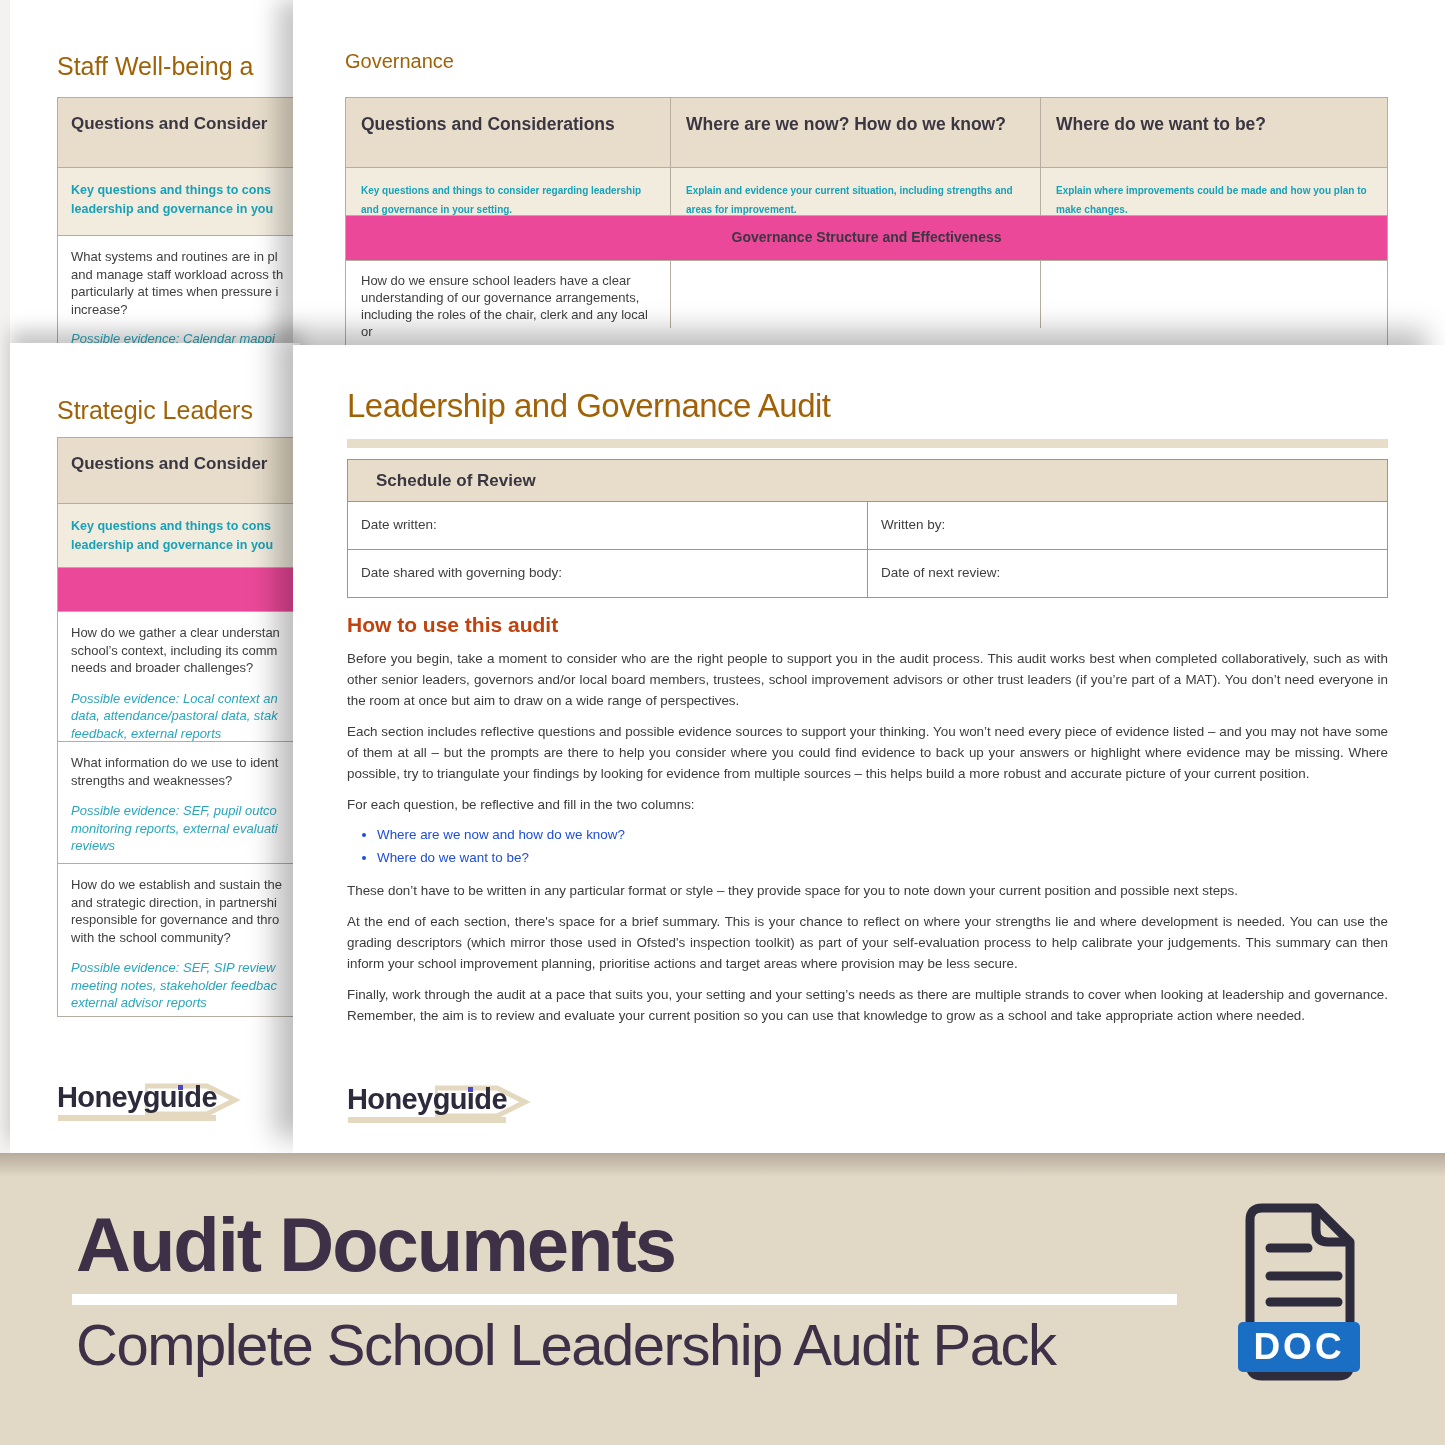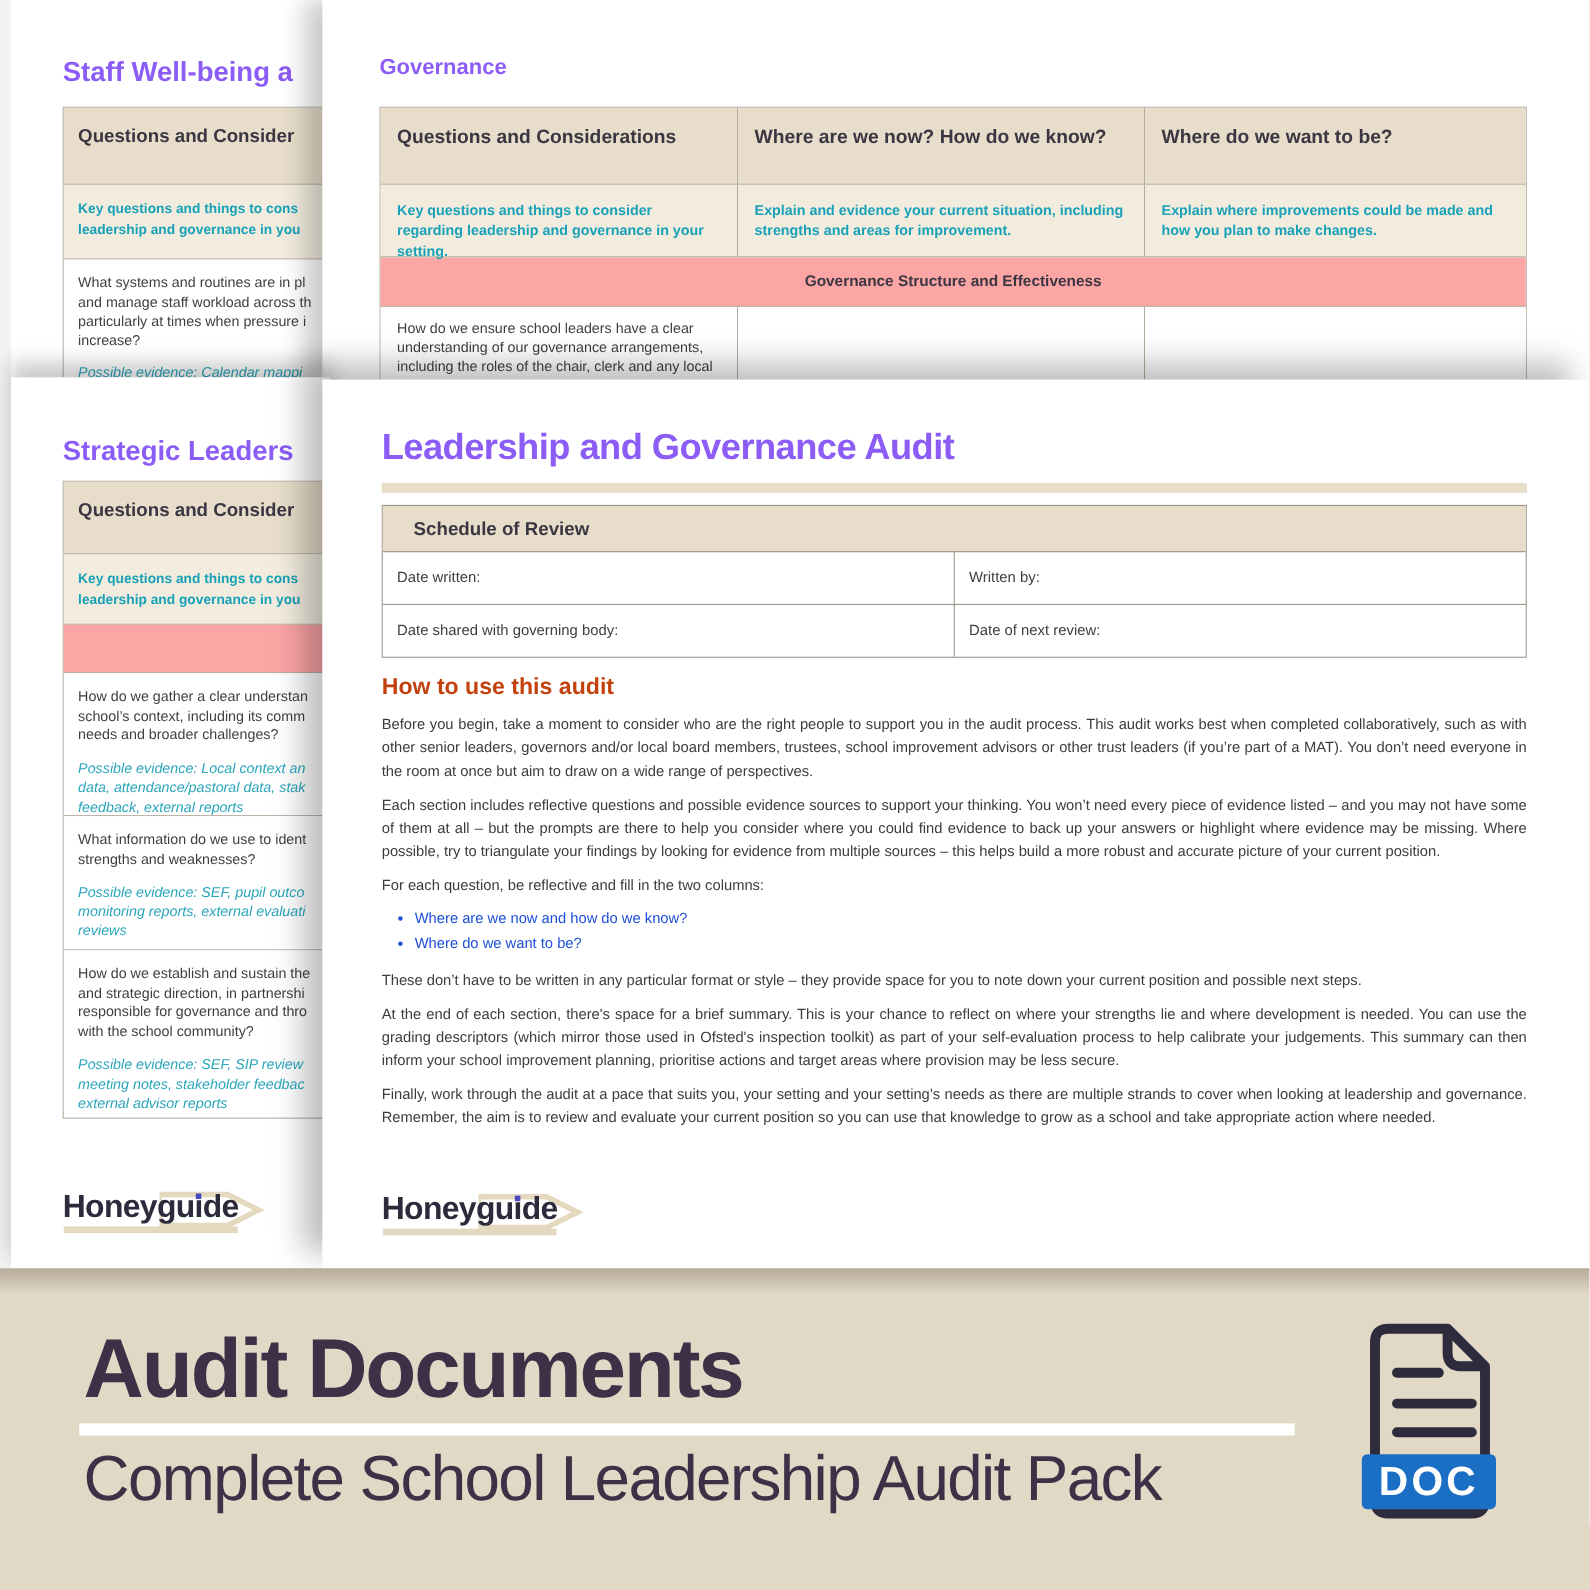--- a/index.html
+++ b/index.html
@@ -8,44 +8,44 @@
     background:#f3f2f0;
     font-family:"Liberation Sans",sans-serif;
     -webkit-font-smoothing:antialiased;
   }
   .page{position:absolute;background:#ffffff;overflow:hidden;}
   #page-a{left:10px;top:0;width:283px;height:343px;z-index:1;}
   #page-b{left:293px;top:0;width:1152px;height:345px;z-index:2;box-shadow:-16px 0 22px rgba(0,0,0,.22);}
   #page-c{left:10px;top:343px;width:290px;height:810px;z-index:3;box-shadow:0 -13px 18px rgba(0,0,0,.22);}
   #page-d{left:293px;top:345px;width:1152px;height:808px;z-index:4;box-shadow:-18px -15px 26px rgba(0,0,0,.26);}
 
-  .doc-h1{position:absolute;font-weight:bold;color:#8b5cf6;white-space:nowrap;}
+  .doc-h1{position:absolute;font-weight:normal;color:#a16207;white-space:nowrap;}
 
   
   .tbl{position:absolute;border:1px solid #b5ad9f;background:#fff;box-sizing:border-box;}
   .thdr{background:#e7ddca;border-bottom:1px solid #b5ad9f;font-weight:bold;color:#3a3642;box-sizing:border-box;}
   .ttint{background:#f2ecdf;border-bottom:1px solid #b5ad9f;color:#18a1b7;font-weight:bold;box-sizing:border-box;}
-  .tsection{background:#fca5a5;border-bottom:1px solid #b5ad9f;font-weight:bold;color:#3a3642;box-sizing:border-box;}
+  .tsection{background:#ec4899;border-bottom:1px solid #b5ad9f;font-weight:bold;color:#3a3642;box-sizing:border-box;}
   .tbody{background:#fff;color:#3f3f3f;box-sizing:border-box;}
   .nw{white-space:nowrap;}
   .ev{color:#2aa6bb;font-style:italic;}
 
   
   .ntbl{width:400px;}
   .ntbl .thdr{height:70px;padding:16px 13px;font-size:17px;}
   .ntbl .ttint{padding:13px 13px;font-size:12.5px;line-height:19px;}
   .ntbl .tbody{padding:12px 13px;font-size:13px;line-height:17.5px;}
 
   
   .gtbl{width:1043px;}
   .grow{display:grid;grid-template-columns:325px 370px 346px;}
   .gcell{box-sizing:border-box;border-right:1px solid #b5ad9f;}
   .gcell:last-child{border-right:none;}
   .gtbl .thdr{padding:15px 15px;font-size:17.5px;line-height:22px;height:70px;}
-  .gtbl .ttint{padding:13px 15px;font-size:13px;line-height:19px;height:66px;}
+  .gtbl .ttint{padding:13px 15px;font-size:10px;line-height:19px;height:48px;}
   .gtbl .tsection{height:45px;padding:13px 0;text-align:center;font-size:14px;}
   .gtbl .tbody{padding:11px 15px;font-size:13px;line-height:17px;height:67px;}
 
   
   #main-title{left:54px;top:42px;font-size:33px;letter-spacing:-.5px;}
   #main-rule{position:absolute;left:54px;top:94px;width:1041px;height:9px;background:#e8ddc9;}
   #sched{left:54px;top:114px;width:1041px;border:1px solid #9d978b;}
   #sched .thdr{height:42px;padding:11px 28px;font-size:17px;border-bottom:1px solid #9d978b;}
   .srow{display:grid;grid-template-columns:520px 521px;border-bottom:1px solid #9d978b;}
   .srow:last-child{border-bottom:none;}

